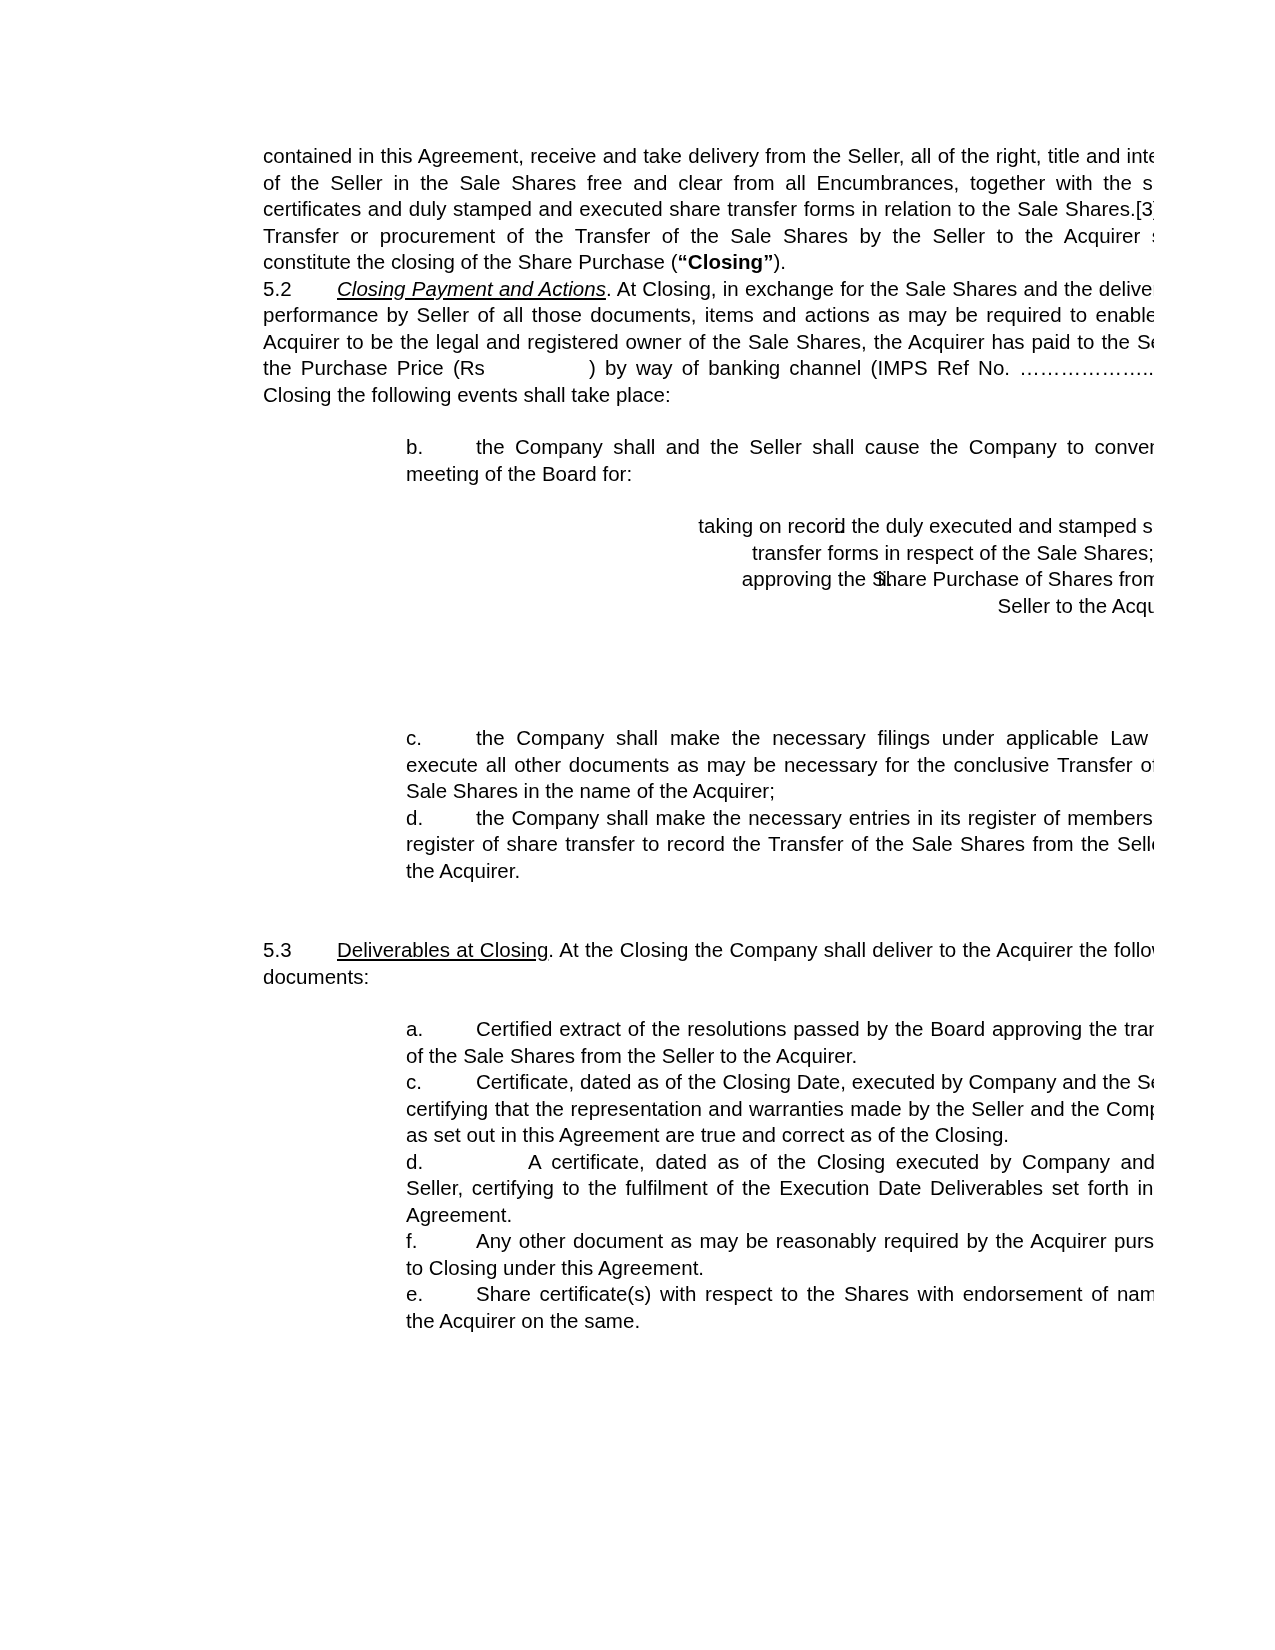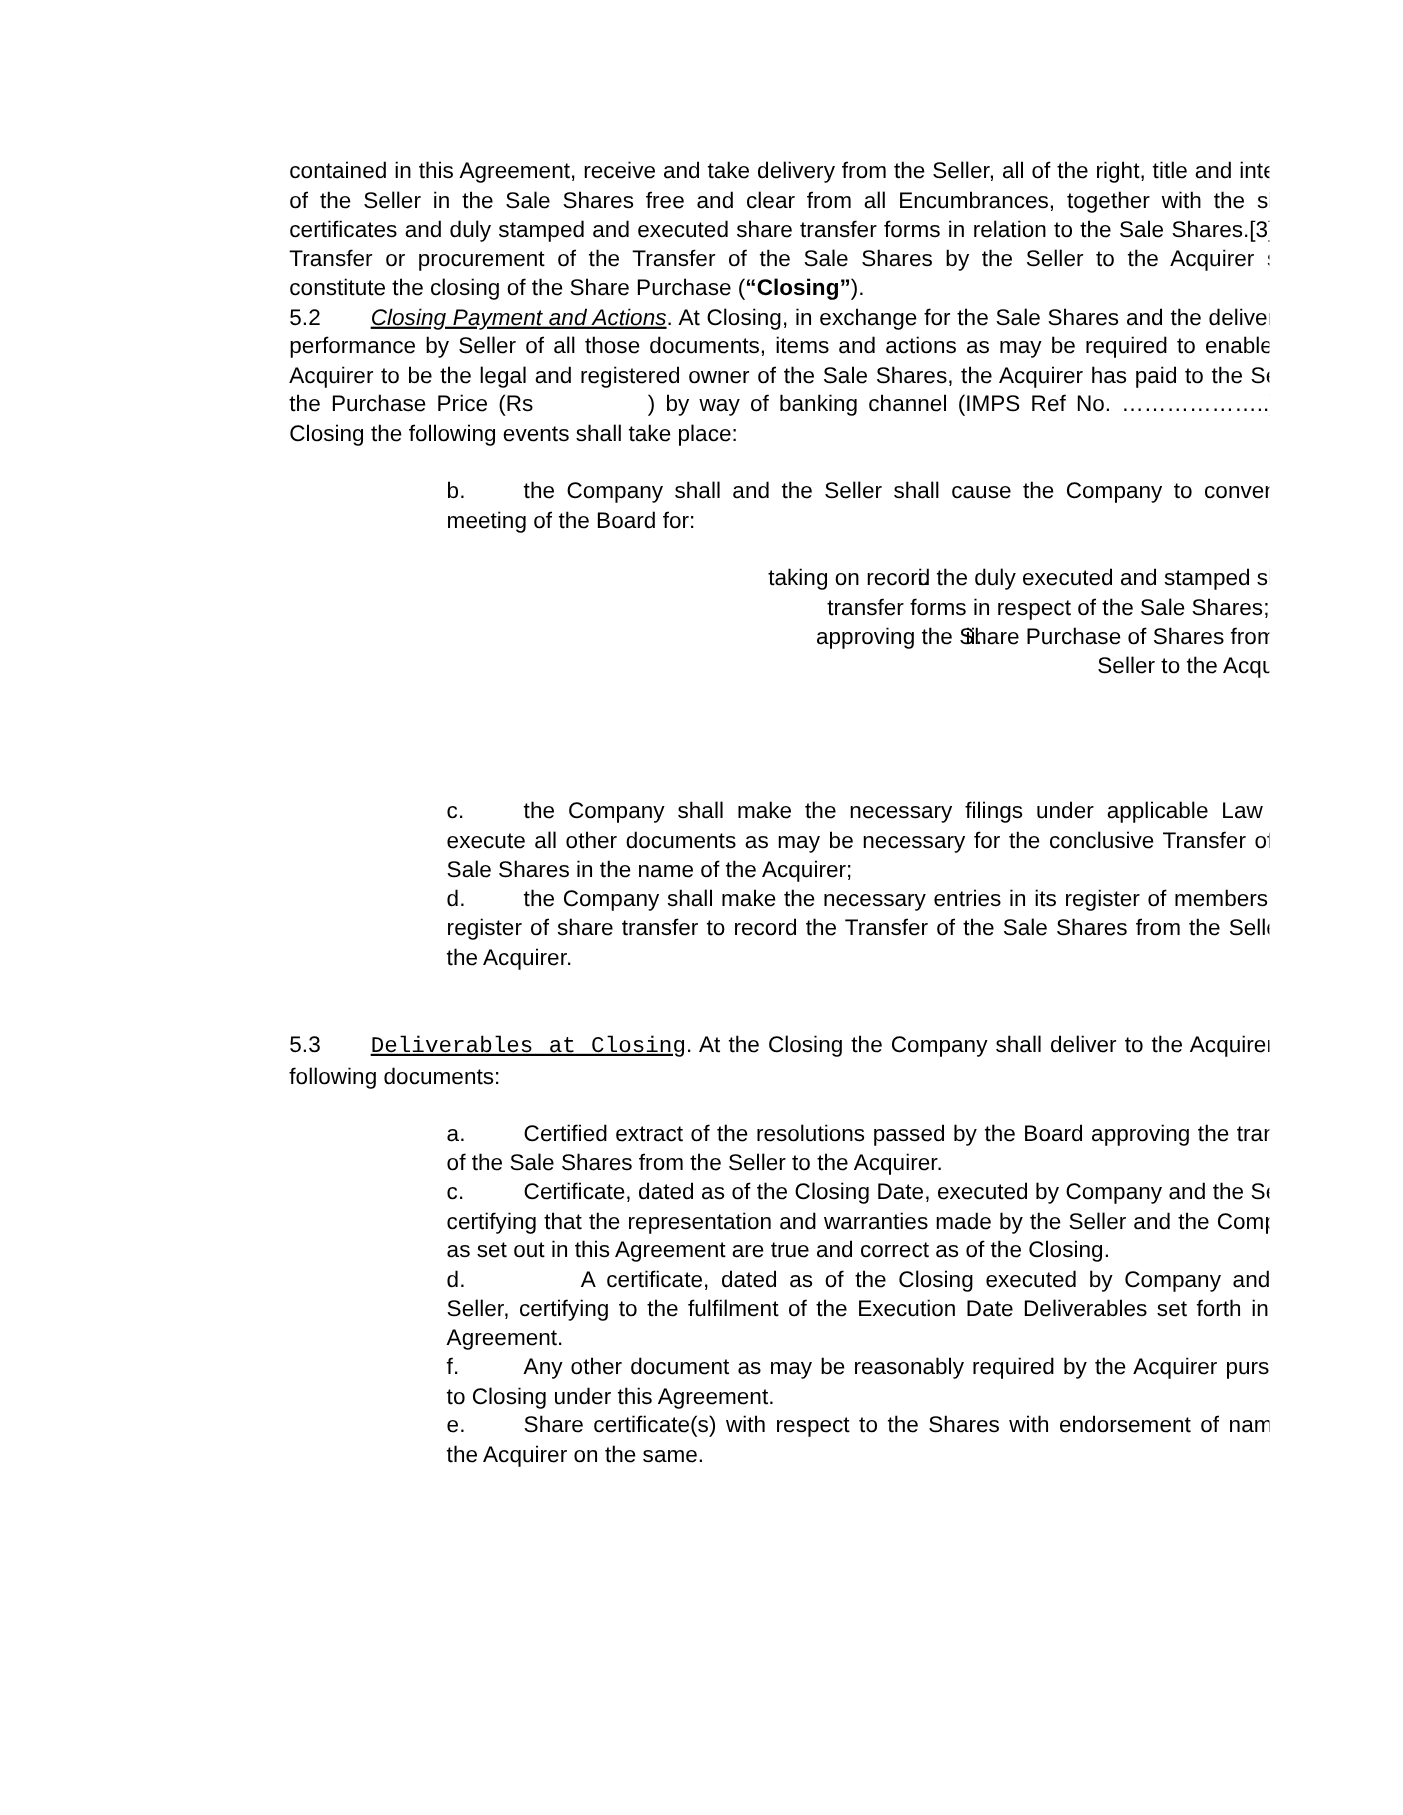--- a/index.html
+++ b/index.html
@@ -42,21 +42,20 @@
   .sec-num {
     display: inline-block;
     width: 74px;
   }
   .sec-title-italic {
     font-style: italic;
     text-decoration: underline;
   }
   .sec-title-plain {
     text-decoration: underline;
-    font-family: Liberation Mono, monospace;
   }
 
   
   .lettered {
     margin-left: 143px;           
     width: 788px;
     text-align: justify;
   }
   .lettered .mark {
     display: inline-block;

